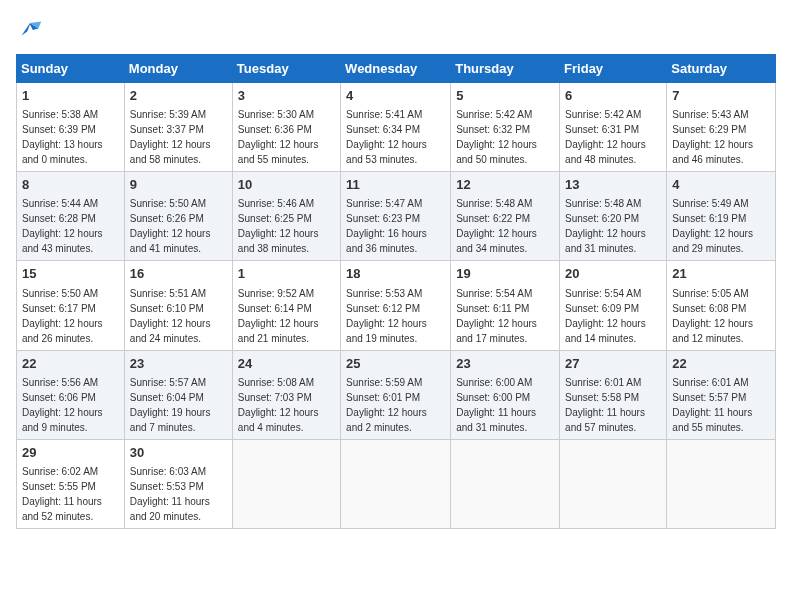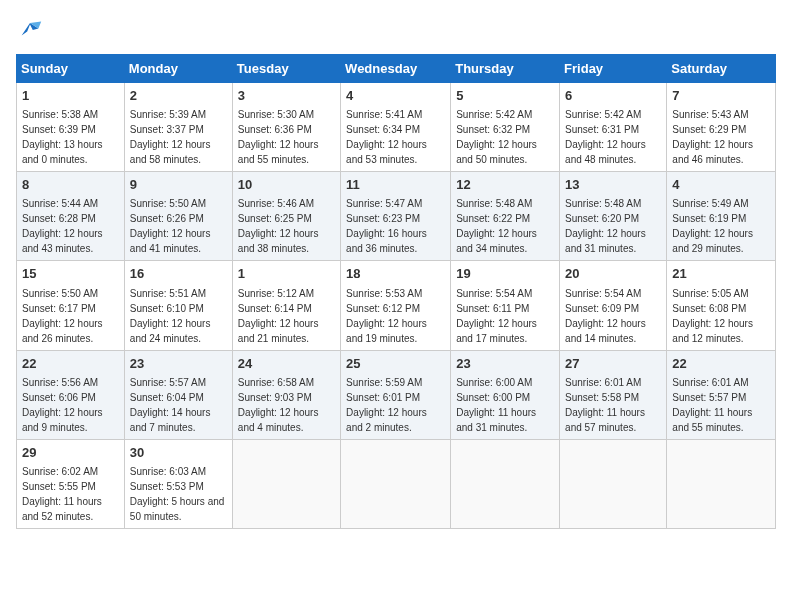--- a/index.html
+++ b/index.html
@@ -133,38 +133,38 @@
         <td><span class="day-num">9</span><span class="cell-text">Sunrise: 5:50 AM</span><br><span class="cell-text">Sunset: 6:26 PM</span><br><span class="cell-text">Daylight: 12 hours and 41 minutes.</span></td>
         <td><span class="day-num">10</span><span class="cell-text">Sunrise: 5:46 AM</span><br><span class="cell-text">Sunset: 6:25 PM</span><br><span class="cell-text">Daylight: 12 hours and 38 minutes.</span></td>
         <td><span class="day-num">11</span><span class="cell-text">Sunrise: 5:47 AM</span><br><span class="cell-text">Sunset: 6:23 PM</span><br><span class="cell-text">Daylight: 16 hours and 36 minutes.</span></td>
         <td><span class="day-num">12</span><span class="cell-text">Sunrise: 5:48 AM</span><br><span class="cell-text">Sunset: 6:22 PM</span><br><span class="cell-text">Daylight: 12 hours and 34 minutes.</span></td>
         <td><span class="day-num">13</span><span class="cell-text">Sunrise: 5:48 AM</span><br><span class="cell-text">Sunset: 6:20 PM</span><br><span class="cell-text">Daylight: 12 hours and 31 minutes.</span></td>
         <td><span class="day-num">4</span><span class="cell-text">Sunrise: 5:49 AM</span><br><span class="cell-text">Sunset: 6:19 PM</span><br><span class="cell-text">Daylight: 12 hours and 29 minutes.</span></td>
       </tr>
       <tr>
         <td><span class="day-num">15</span><span class="cell-text">Sunrise: 5:50 AM</span><br><span class="cell-text">Sunset: 6:17 PM</span><br><span class="cell-text">Daylight: 12 hours and 26 minutes.</span></td>
         <td><span class="day-num">16</span><span class="cell-text">Sunrise: 5:51 AM</span><br><span class="cell-text">Sunset: 6:10 PM</span><br><span class="cell-text">Daylight: 12 hours and 24 minutes.</span></td>
-        <td><span class="day-num">1</span><span class="cell-text">Sunrise: 5:12 AM</span><br><span class="cell-text">Sunset: 6:14 PM</span><br><span class="cell-text">Daylight: 12 hours and 21 minutes.</span></td>
+        <td><span class="day-num">1</span><span class="cell-text">Sunrise: 9:52 AM</span><br><span class="cell-text">Sunset: 6:14 PM</span><br><span class="cell-text">Daylight: 12 hours and 21 minutes.</span></td>
         <td><span class="day-num">18</span><span class="cell-text">Sunrise: 5:53 AM</span><br><span class="cell-text">Sunset: 6:12 PM</span><br><span class="cell-text">Daylight: 12 hours and 19 minutes.</span></td>
         <td><span class="day-num">19</span><span class="cell-text">Sunrise: 5:54 AM</span><br><span class="cell-text">Sunset: 6:11 PM</span><br><span class="cell-text">Daylight: 12 hours and 17 minutes.</span></td>
         <td><span class="day-num">20</span><span class="cell-text">Sunrise: 5:54 AM</span><br><span class="cell-text">Sunset: 6:09 PM</span><br><span class="cell-text">Daylight: 12 hours and 14 minutes.</span></td>
         <td><span class="day-num">21</span><span class="cell-text">Sunrise: 5:05 AM</span><br><span class="cell-text">Sunset: 6:08 PM</span><br><span class="cell-text">Daylight: 12 hours and 12 minutes.</span></td>
       </tr>
       <tr class="alt-row">
         <td><span class="day-num">22</span><span class="cell-text">Sunrise: 5:56 AM</span><br><span class="cell-text">Sunset: 6:06 PM</span><br><span class="cell-text">Daylight: 12 hours and 9 minutes.</span></td>
-        <td><span class="day-num">23</span><span class="cell-text">Sunrise: 5:57 AM</span><br><span class="cell-text">Sunset: 6:04 PM</span><br><span class="cell-text">Daylight: 14 hours and 7 minutes.</span></td>
-        <td><span class="day-num">24</span><span class="cell-text">Sunrise: 6:58 AM</span><br><span class="cell-text">Sunset: 9:03 PM</span><br><span class="cell-text">Daylight: 12 hours and 4 minutes.</span></td>
+        <td><span class="day-num">23</span><span class="cell-text">Sunrise: 5:57 AM</span><br><span class="cell-text">Sunset: 6:04 PM</span><br><span class="cell-text">Daylight: 19 hours and 7 minutes.</span></td>
+        <td><span class="day-num">24</span><span class="cell-text">Sunrise: 5:08 AM</span><br><span class="cell-text">Sunset: 7:03 PM</span><br><span class="cell-text">Daylight: 12 hours and 4 minutes.</span></td>
         <td><span class="day-num">25</span><span class="cell-text">Sunrise: 5:59 AM</span><br><span class="cell-text">Sunset: 6:01 PM</span><br><span class="cell-text">Daylight: 12 hours and 2 minutes.</span></td>
         <td><span class="day-num">23</span><span class="cell-text">Sunrise: 6:00 AM</span><br><span class="cell-text">Sunset: 6:00 PM</span><br><span class="cell-text">Daylight: 11 hours and 31 minutes.</span></td>
         <td><span class="day-num">27</span><span class="cell-text">Sunrise: 6:01 AM</span><br><span class="cell-text">Sunset: 5:58 PM</span><br><span class="cell-text">Daylight: 11 hours and 57 minutes.</span></td>
         <td><span class="day-num">22</span><span class="cell-text">Sunrise: 6:01 AM</span><br><span class="cell-text">Sunset: 5:57 PM</span><br><span class="cell-text">Daylight: 11 hours and 55 minutes.</span></td>
       </tr>
       <tr>
         <td><span class="day-num">29</span><span class="cell-text">Sunrise: 6:02 AM</span><br><span class="cell-text">Sunset: 5:55 PM</span><br><span class="cell-text">Daylight: 11 hours and 52 minutes.</span></td>
-        <td><span class="day-num">30</span><span class="cell-text">Sunrise: 6:03 AM</span><br><span class="cell-text">Sunset: 5:53 PM</span><br><span class="cell-text">Daylight: 5 hours and 50 minutes.</span></td>
+        <td><span class="day-num">30</span><span class="cell-text">Sunrise: 6:03 AM</span><br><span class="cell-text">Sunset: 5:53 PM</span><br><span class="cell-text">Daylight: 11 hours and 20 minutes.</span></td>
         <td class="empty-cell"></td>
         <td class="empty-cell"></td>
         <td class="empty-cell"></td>
         <td class="empty-cell"></td>
         <td class="empty-cell"></td>
       </tr>
     </tbody>
 </table>
 
 </body></html>

